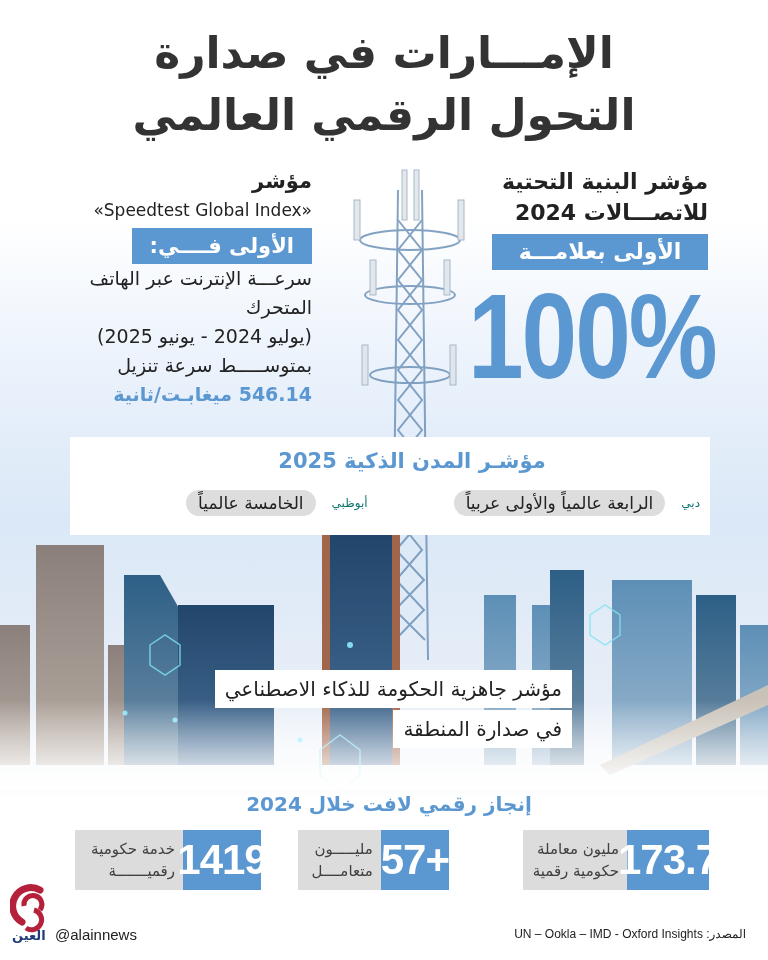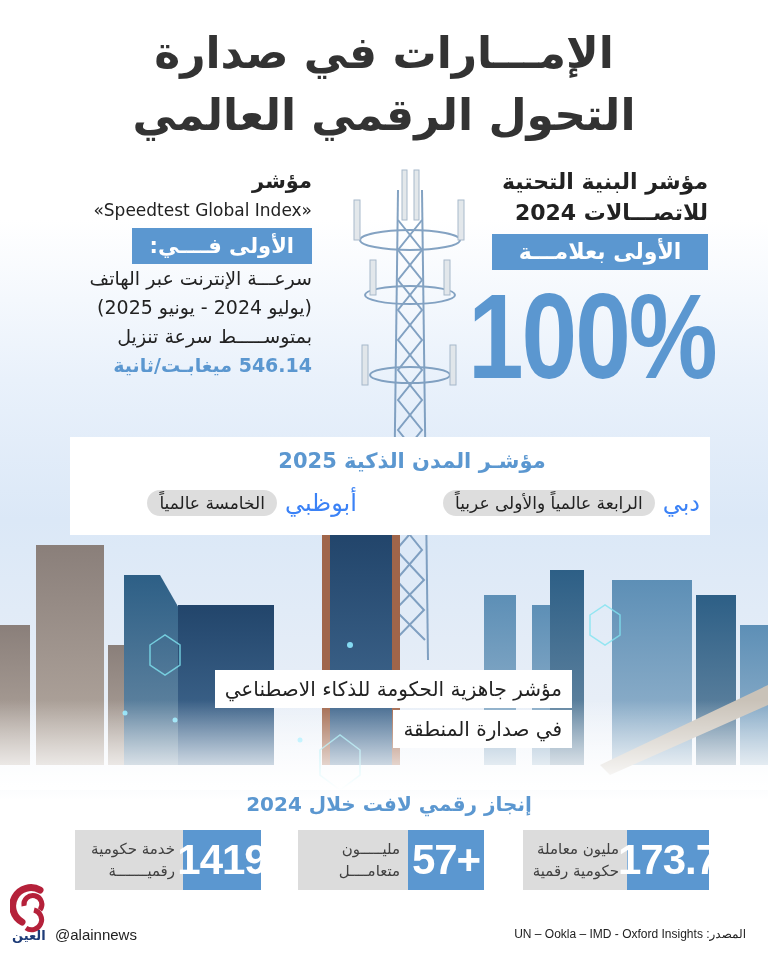--- a/index.html
+++ b/index.html
@@ -30,21 +30,21 @@
   .lb-head { font-size: 21px; font-weight: bold; line-height: 30px; }
   .lb-en { font-size: 17px; line-height: 28px; direction: ltr; text-align: right; color: #222; }
   .left-block .badge { margin-top: 4px; font-size: 21px; padding: 2px 18px; }
   .lb-text { font-size: 19px; line-height: 29px; color: #222; }
   .lb-speed { font-size: 19px; font-weight: bold; color: #5b97d0; line-height: 28px; }
 
   
   .cities { position: absolute; left: 70px; top: 437px; width: 640px; height: 98px; background: #ffffff; direction: rtl; }
   .cities-title { text-align: center; font-size: 21px; font-weight: bold; color: #5b97d0; margin-top: 10px; line-height: 28px; margin-left: 44px; }
   .cities-row { position: absolute; top: 48px; right: 10px; left: 10px; height: 36px; display: flex; align-items: center; gap: 8px; }
-  .city-name { font-size: 24px; color: #3b82f6; }
+  .city-name { font-size: 12px; color: #0f766e; margin-left: 8px; }
   .pill { background: #dddddd; border-radius: 16px; padding: 3px 12px; font-size: 17px; color: #222; }
   .spacer { width: 70px; }
 
   
   .skyline { position: absolute; left: 0; top: 535px; width: 768px; height: 255px; overflow: hidden; }
   .fade { position: absolute; left: 0; bottom: 0; width: 768px; height: 90px; background: linear-gradient(to bottom, rgba(255,255,255,0), #ffffff); }
 
   
   .ai-box { position: absolute; right: 196px; direction: rtl; background: #fff; color: #222; font-size: 20px; line-height: 34px; padding: 2px 10px; }
   .ai-1 { top: 670px; }
@@ -53,21 +53,21 @@
   
   .ach-title { position: absolute; top: 790px; left: 5px; width: 768px; text-align: center; direction: rtl;
     color: #5b97d0; font-weight: bold; font-size: 20px; line-height: 28px; }
   .stat { position: absolute; top: 830px; height: 60px; display: flex; direction: ltr; }
   .stat .lbl { background: #dcdcdc; direction: rtl; text-align: right; font-size: 15px; line-height: 22px; padding: 8px 8px; color: #404040; display: flex; flex-direction: column; justify-content: center; }
   .stat .num { background: #5b97d0; color: #fff; font-family: "Liberation Sans", sans-serif; font-weight: bold; font-size: 42px;
     display: flex; align-items: center; justify-content: center; letter-spacing: -1px; }
   .stat-1 { left: 523px; width: 186px; }
   .stat-1 .lbl { width: 104px; }
   .stat-1 .num { width: 82px; }
-  .stat-2 { left: 298px; width: 186px; }
+  .stat-2 { left: 298px; width: 151px; }
   .stat-2 .lbl { width: 110px; }
   .stat-2 .num { width: 76px; }
   .stat-3 { left: 75px; width: 186px; }
   .stat-3 .lbl { width: 108px; }
   .stat-3 .num { width: 78px; }
 
   
   .logo { position: absolute; left: 10px; top: 884px; width: 46px; height: 50px; }
   .brand-ar { position: absolute; left: 12px; top: 928px; font-size: 13px; font-weight: bold; color: #1e3c78; direction: rtl; }
   .handle { position: absolute; left: 55px; top: 926px; font-size: 15px; color: #222; font-family: "Liberation Sans", sans-serif; }
@@ -111,20 +111,21 @@
     <div class="rb-title">للاتصـــالات 2024</div>
     <div class="badge">الأولى بعلامـــة</div>
     <div class="big-pct">100%</div>
   </div>
 
   <div class="left-block">
     <div class="lb-head">مؤشر</div>
     <div class="lb-en">«Speedtest Global Index»</div>
     <div class="badge">الأولى فــــي:</div>
     <div class="lb-text">سرعـــة الإنترنت عبر الهاتف</div>
+    <div class="lb-text">المتحرك</div>
     <div class="lb-text">(يوليو 2024 - يونيو 2025)</div>
     <div class="lb-text">بمتوســـــط سرعة تنزيل</div>
     <div class="lb-speed">546.14 ميغابـت/ثانية</div>
   </div>
 
   <div class="skyline">
     <svg width="768" height="255" viewBox="0 0 768 255">
       <defs>
         <linearGradient id="bg1" x1="0" y1="0" x2="0" y2="1">
             <stop offset="0" stop-color="#8a7f7a"></stop>

